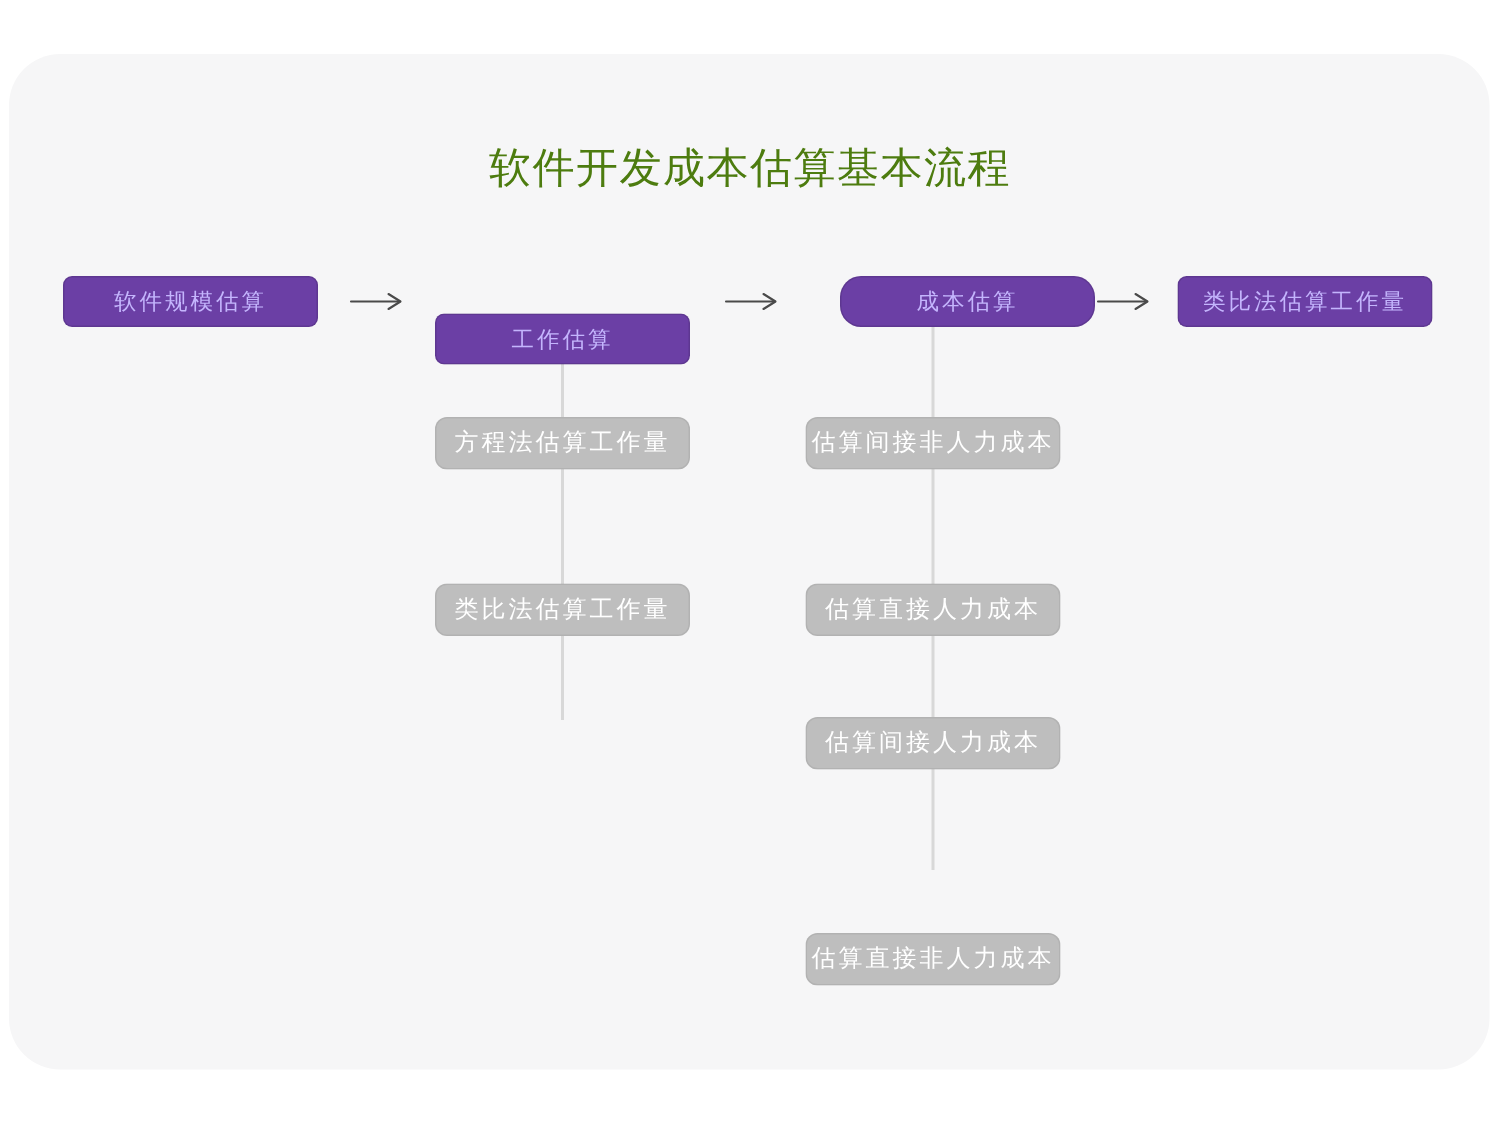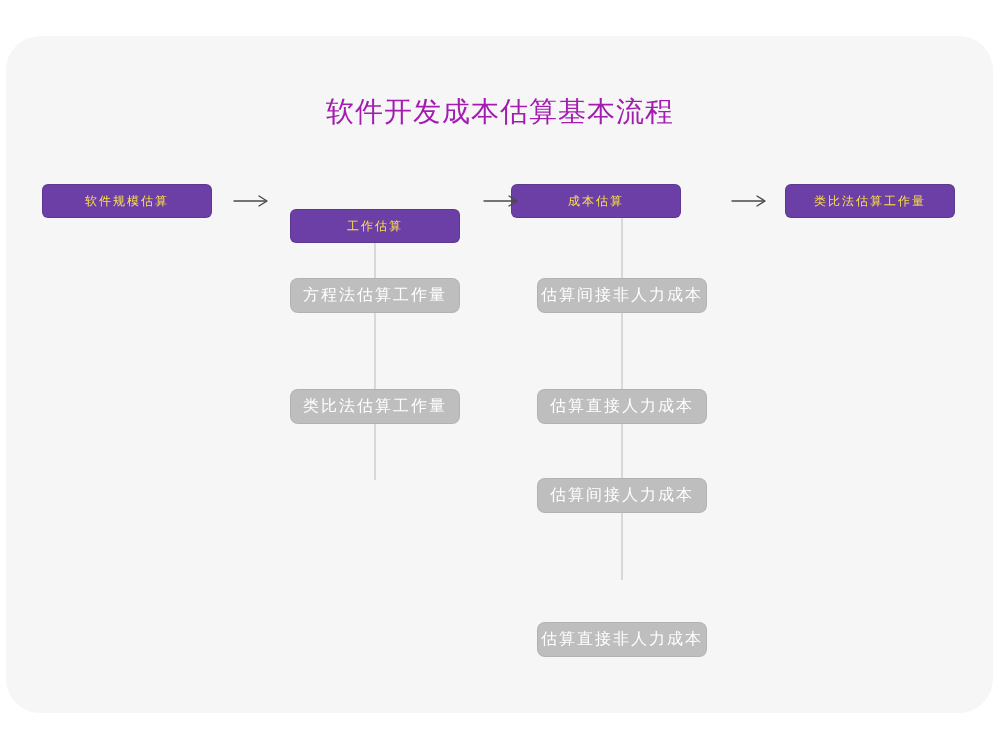--- a/index.html
+++ b/index.html
@@ -24,38 +24,38 @@
     border-radius: 34px;
   }
   .diagram-title {
     position: absolute;
     left: 0; top: 93px;
     width: 1000px;
     text-align: center;
     font-size: 28px;
     font-weight: 400;
     letter-spacing: 1px;
-    color: #a21caf;
+    color: #4d7c0f;
     z-index: 3;
   }
   .vline {
     position: absolute;
     width: 2px;
     background: #d8d8d8;
     z-index: 1;
   }
   .stage-box {
     position: absolute;
     top: 184px;
     width: 170px; height: 34px;
     background: #6b3fa5;
     border: 1px solid rgba(0,0,0,0.12);
     border-radius: 6px;
-    color: #fde047;
-    font-size: 12px;
+    color: #c4b5fd;
+    font-size: 15px;
     letter-spacing: 2px;
     display: flex;
     align-items: center;
     justify-content: center;
     z-index: 2;
     cursor: default;
   }
   .substep-box {
     position: absolute;
     width: 170px; height: 35px;
@@ -81,21 +81,21 @@
   .arrow line, .arrow polyline {
     stroke: #4a4a4a;
     stroke-width: 1.4;
     fill: none;
     stroke-linecap: round;
     stroke-linejoin: round;
   }
   
   .stage-1 { left: 42px; }
   .stage-2 { left: 290px; margin-top: 25px; }
-  .stage-3 { left: 511px; }
+  .stage-3 { left: 560px; border-radius: 14px; }
   .stage-4 { left: 785px; }
   .arrow-1 { left: 232px; }
   .arrow-2 { left: 482px; }
   .arrow-3 { left: 730px; }
   .col2 { left: 290px; }
   .col3 { left: 537px; }
   .row-1 { top: 278px; }
   .row-2 { top: 389px; }
   .row-3 { top: 478px; }
   .row-4 { top: 578px; margin-top: 44px; }

